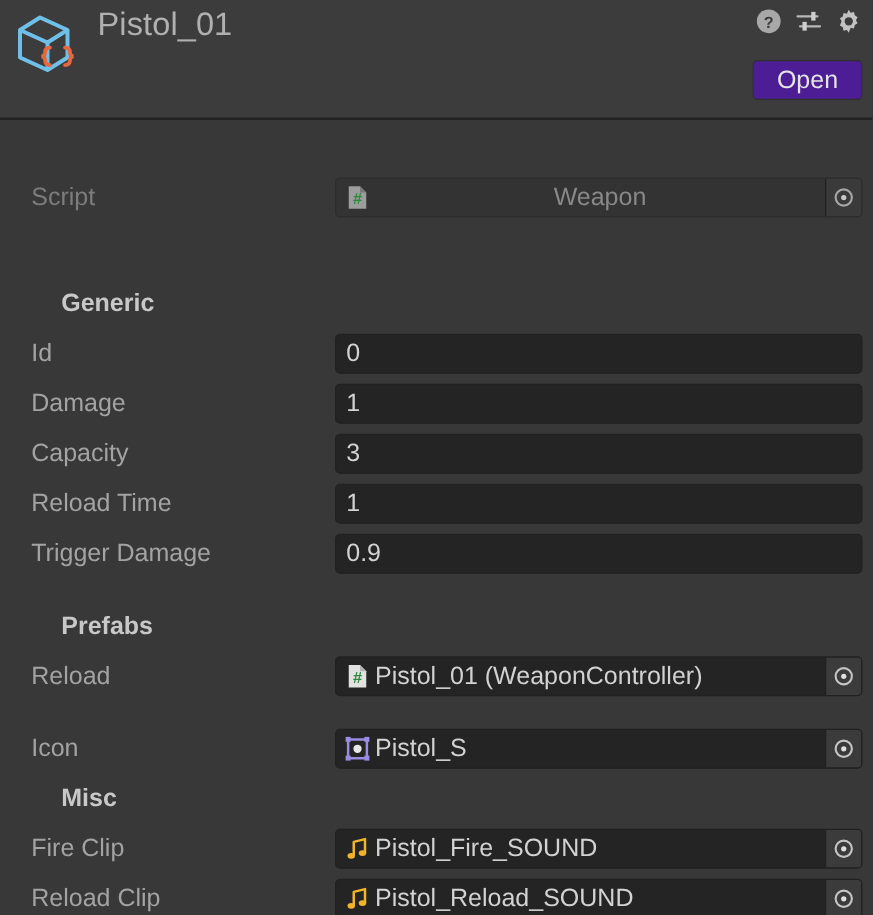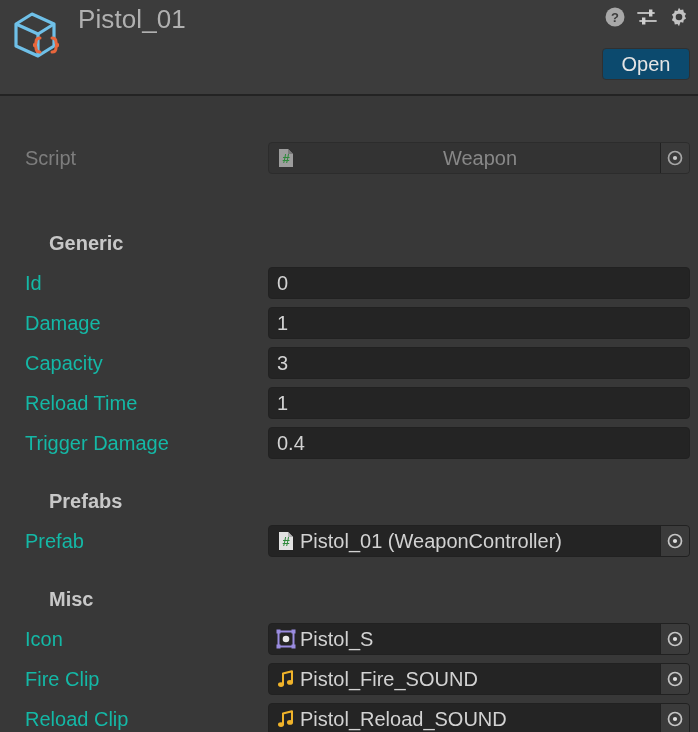--- a/index.html
+++ b/index.html
@@ -58,21 +58,21 @@
     width: 22px;
     height: 22px;
     display: block;
   }
   .open-btn {
     position: absolute;
     right: 8px;
     top: 48px;
     width: 88px;
     height: 32px;
-    background: #0c4a6e;
+    background: #4c1d95;
     border: 1px solid #303030;
     border-radius: 4px;
     color: #e4e4e4;
     font-size: 20px;
     line-height: 30px;
     text-align: center;
     box-sizing: border-box;
     cursor: pointer;
   }
 
@@ -84,21 +84,21 @@
   .row {
     position: relative;
     height: 40px;
   }
   .row-label {
     position: absolute;
     left: 25px;
     top: 0;
     line-height: 40px;
     font-size: 20px;
-    color: #14b8a6;
+    color: #a3a3a3;
     white-space: nowrap;
   }
   .row-label.dim { color: #7d7d7d; }
 
   .section-head {
     position: absolute;
     left: 25px;
     top: 0;
     line-height: 40px;
     font-size: 20px;
@@ -274,54 +274,50 @@
       <div class="field">3</div>
     </div>
 
     <div class="row">
       <div class="row-label">Reload Time</div>
       <div class="field">1</div>
     </div>
 
     <div class="row">
       <div class="row-label">Trigger Damage</div>
-      <div class="field">0.4</div>
+      <div class="field">0.9</div>
     </div>
 
     <div class="row" style="height:18px"></div>
 
     <div class="row">
       <div class="section-head">Prefabs</div>
     </div>
 
     <div class="row">
-      <div class="row-label">Prefab</div>
+      <div class="row-label">Reload</div>
       <div class="objfield">
         <span class="obj-icon">
           <svg viewBox="0 0 22 22" width="22" height="22">
             <path d="M4 2 h9 l5 5 v13 h-14 z" fill="#e2e2e2"></path>
             <path d="M13 2 l5 5 h-5 z" fill="#b4b4b4"></path>
             <text x="11" y="16" font-family="Liberation Sans, sans-serif" font-size="13" font-weight="bold" fill="#2f8a3c" text-anchor="middle">#</text>
           </svg>
         </span>
         <span class="obj-text">Pistol_01 (WeaponController)</span>
         <span class="picker">
           <svg width="18" height="18" viewBox="0 0 18 18">
             <circle cx="9" cy="9" r="6.5" fill="none" stroke="#c4c4c4" stroke-width="1.7"></circle>
             <circle cx="9" cy="9" r="2.1" fill="#e0e0e0"></circle>
           </svg>
         </span>
       </div>
     </div>
 
     <div class="row" style="height:18px"></div>
-
-    <div class="row">
-      <div class="section-head">Misc</div>
-    </div>
 
     <div class="row">
       <div class="row-label">Icon</div>
       <div class="objfield">
         <span class="obj-icon">
           <svg viewBox="0 0 22 22" width="22" height="22">
             <rect x="3.5" y="3.5" width="15" height="15" rx="2" fill="none" stroke="#9a8ce0" stroke-width="2"></rect>
             <rect x="1.5" y="1.5" width="4" height="4" fill="#9a8ce0"></rect>
             <rect x="16.5" y="1.5" width="4" height="4" fill="#9a8ce0"></rect>
             <rect x="1.5" y="16.5" width="4" height="4" fill="#9a8ce0"></rect>
@@ -333,20 +329,24 @@
         <span class="picker">
           <svg width="18" height="18" viewBox="0 0 18 18">
             <circle cx="9" cy="9" r="6.5" fill="none" stroke="#c4c4c4" stroke-width="1.7"></circle>
             <circle cx="9" cy="9" r="2.1" fill="#e0e0e0"></circle>
           </svg>
         </span>
       </div>
     </div>
 
     <div class="row">
+      <div class="section-head">Misc</div>
+    </div>
+
+    <div class="row">
       <div class="row-label">Fire Clip</div>
       <div class="objfield">
         <span class="obj-icon">
           <svg viewBox="0 0 22 22" width="22" height="22">
             <path d="M8 16.5 V5.5 L17 3.3 V14.3" fill="none" stroke="#f0b32a" stroke-width="2" stroke-linejoin="round"></path>
             <ellipse cx="6" cy="16.6" rx="3" ry="2.3" fill="#f0b32a"></ellipse>
             <ellipse cx="15" cy="14.4" rx="3" ry="2.3" fill="#f0b32a"></ellipse>
           </svg>
         </span>
         <span class="obj-text">Pistol_Fire_SOUND</span>

